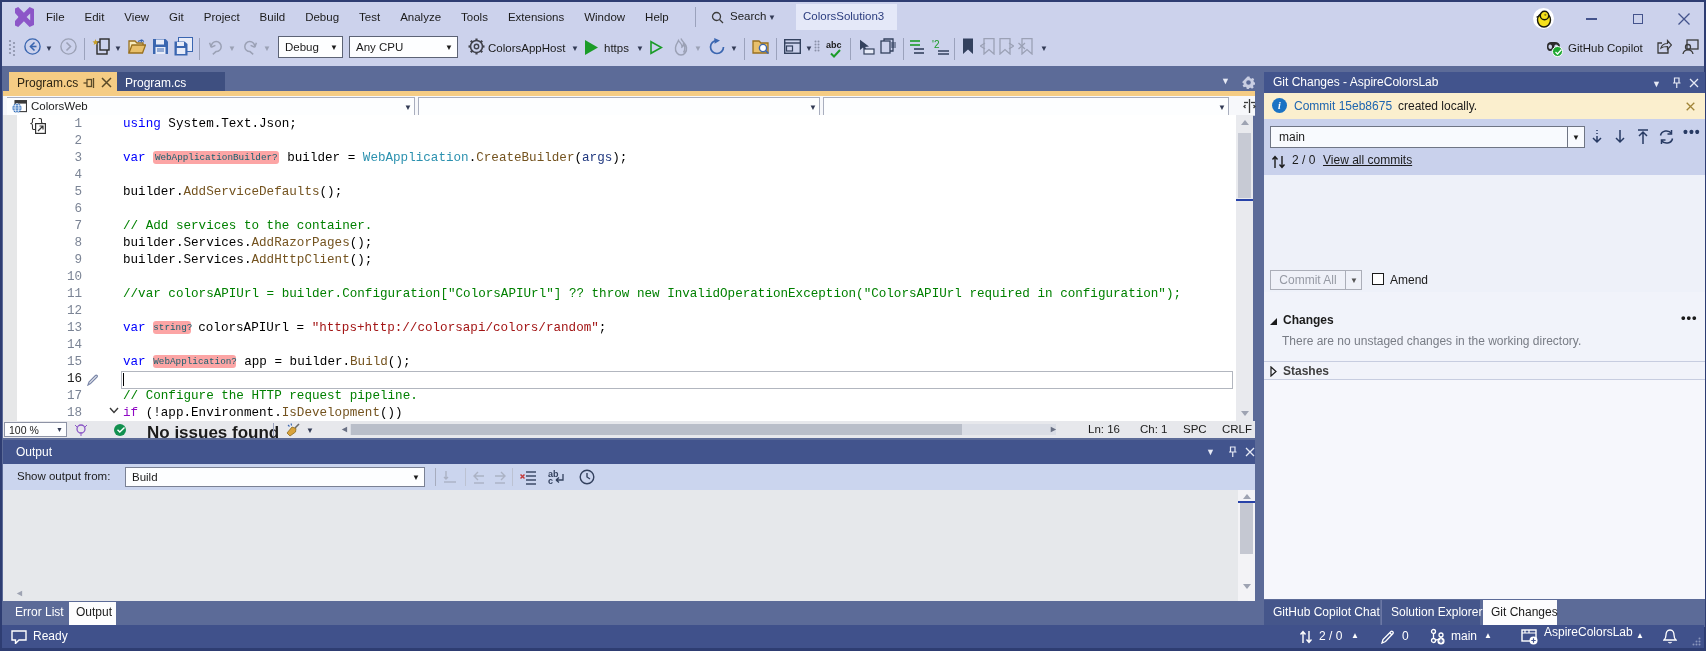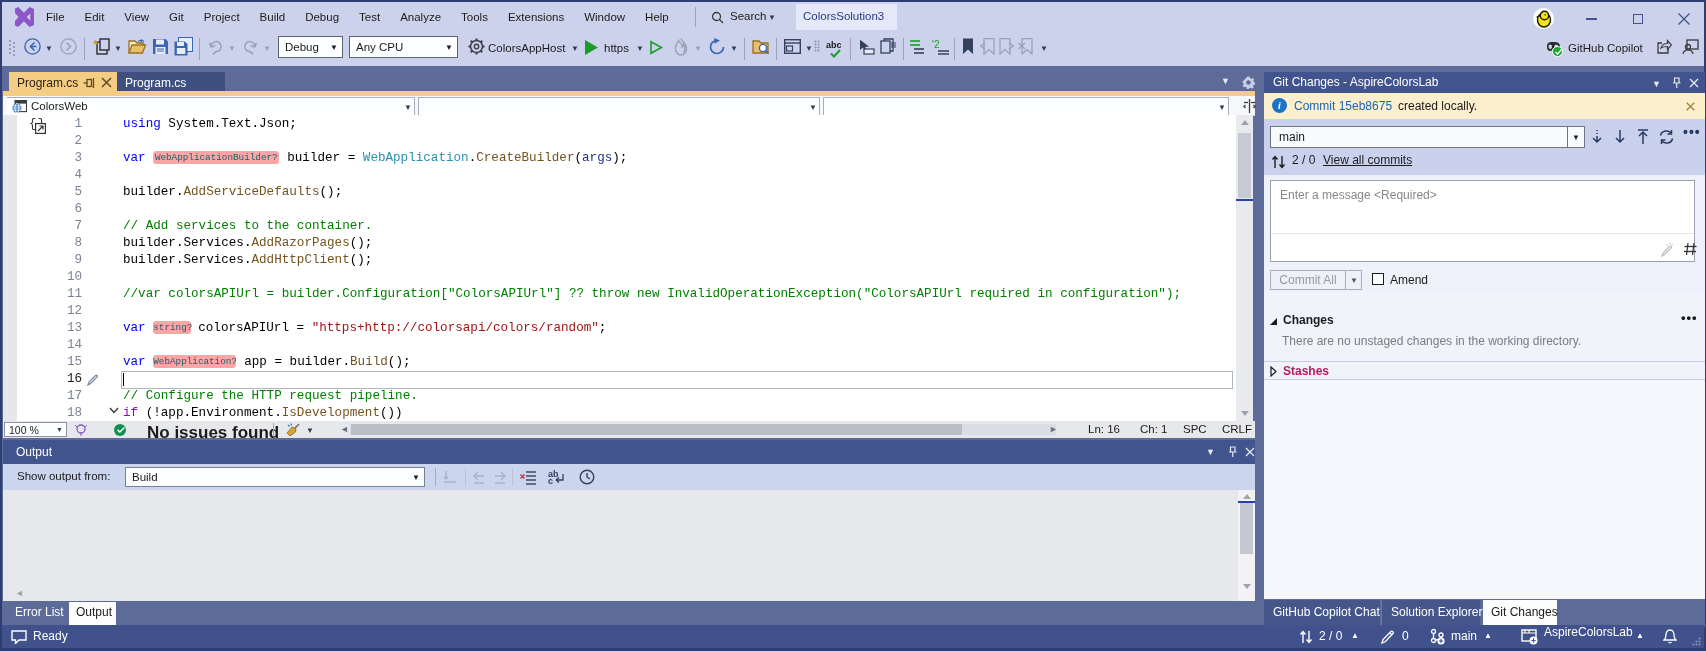--- a/index.html
+++ b/index.html
@@ -554,55 +554,39 @@
       <svg class="abs" style="left:7px;top:36px;" width="15" height="14" viewBox="0 0 15 14">
           <g stroke="#1b1b1b" stroke-width="1.4" fill="none">
             <path d="M4 13 L4 2 M1.5 4.5 L4 1.5 L6.5 4.5 M11 1 L11 12 M8.5 9.5 L11 12.5 L13.5 9.5"></path>
           </g>
         </svg>
       <span class="abs" style="left:28px;top:34px;font-size:12px;color:#1b1b1b;">2 / 0</span>
       <span class="abs" style="left:59px;top:34px;font-size:12px;color:#1b1b1b;text-decoration:underline;">View all commits</span>
     </div>
     <div class="abs" style="left:0px;top:103px;width:441px;height:117px;background:#EEF1F9;"></div>
     <div class="abs" style="left:0px;top:220px;width:441px;height:88px;background:#F1F3FA;"></div>
-    <div class="abs" style="left:6px;top:108px;width:425px;height:82px;background:#fff;border:1px solid #9DA2B0;">
-      <span class="abs" style="left:9px;top:7px;font-size:12px;color:#8A8886;">Enter a message &lt;Required&gt;</span>
-      <div class="abs" style="left:0px;top:52px;width:423px;height:1px;background:#E8E8E8;"></div>
-      <svg class="abs" style="left:388px;top:62px;" width="15" height="14" viewBox="0 0 15 14">
-          <path d="M3 13 L4 10 L10.5 3.5 C11.5 2.5 13 4 12 5 L5.5 11.5 Z" fill="none" stroke="#B9BDC6" stroke-width="1.2"></path>
-          <path d="M8 1 L8.6 2.6 M11 0 L11 1.6 M13.5 1 L12.8 2.5" stroke="#B9BDC6" stroke-width="1"></path>
-        </svg>
-      <svg class="abs" style="left:413px;top:61px;" width="13" height="14" viewBox="0 0 13 14">
-          <g stroke="#333" stroke-width="1.3">
-            <line x1="4" y1="1" x2="2.5" y2="13"></line>
-            <line x1="10" y1="1" x2="8.5" y2="13"></line>
-            <line x1="0.5" y1="4.5" x2="12.5" y2="4.5"></line>
-            <line x1="0" y1="9.5" x2="12" y2="9.5"></line>
-          </g>
-        </svg>
-    </div>
     <div class="abs" style="left:6px;top:198px;width:76px;height:20px;background:#EFF1F8;border:1px solid #ABAEB8;font-size:12px;color:#969AA4;text-align:center;padding-top:2px;">Commit All</div>
     <div class="abs" style="left:81px;top:198px;width:17px;height:20px;background:#EFF1F8;border:1px solid #ABAEB8;">
         <span class="abs" style="left:4px;top:5px;font-size:8px;color:#555;">▼</span>
       </div>
     <div class="abs" style="left:108px;top:201px;width:12px;height:12px;background:#fff;border:1.5px solid #1b1b1b;"></div>
     <span class="abs" style="left:126px;top:201px;font-size:12px;color:#1b1b1b;">Amend</span>
     <div class="abs" style="left:0px;top:241px;width:441px;height:17px;">
       <svg class="abs" style="left:5px;top:4px;" width="9" height="9" viewBox="0 0 9 9">
           <path d="M8 1 L8 8 L1 8 Z" fill="#1b1b1b"></path>
         </svg>
       <span class="abs" style="left:19px;top:0px;font-size:12px;font-weight:bold;color:#1b1b1b;">Changes</span>
       <span class="abs" style="left:417px;top:-3px;font-size:13px;font-weight:bold;color:#1b1b1b;letter-spacing:1px;">•••</span>
     </div>
     <span class="abs" style="left:18px;top:262px;font-size:12px;color:#787C85;">There are no unstaged changes in the working directory.</span>
     <div class="abs" style="left:0px;top:289px;width:441px;height:19px;border-top:1px solid #C7CDE0;border-bottom:1px solid #C7CDE0;">
       <svg class="abs" style="left:6px;top:4px;" width="7" height="11" viewBox="0 0 7 11">
           <path d="M1 1 L6 5.5 L1 10 Z" fill="none" stroke="#1b1b1b" stroke-width="1.2"></path>
         </svg>
-      <span class="abs" style="left:19px;top:2px;font-size:12px;font-weight:bold;color:#be185d;">Stashes</span>
+      <span class="abs" style="left:19px;top:2px;font-size:12px;font-weight:bold;color:#404040;">Stashes</span>
     </div>
   </div>
   <div id="rtabs">
     <div class="abs" style="left:0px;top:1px;width:116px;height:27px;background:#45568B;"></div>
     <span class="abs" style="left:9px;top:6px;font-size:12px;color:#fff;">GitHub Copilot Chat</span>
     <div class="abs" style="left:117px;top:1px;width:1px;height:26px;background:#6b77a5;"></div>
     <div class="abs" style="left:118px;top:1px;width:98px;height:27px;background:#45568B;"></div>
     <span class="abs" style="left:127px;top:6px;font-size:12px;color:#fff;">Solution Explorer</span>
     <div class="abs" style="left:219px;top:1px;width:74px;height:27px;background:#FDFDFE;"></div>
     <span class="abs" style="left:227px;top:6px;font-size:12px;color:#1b1b1b;">Git Changes</span>

